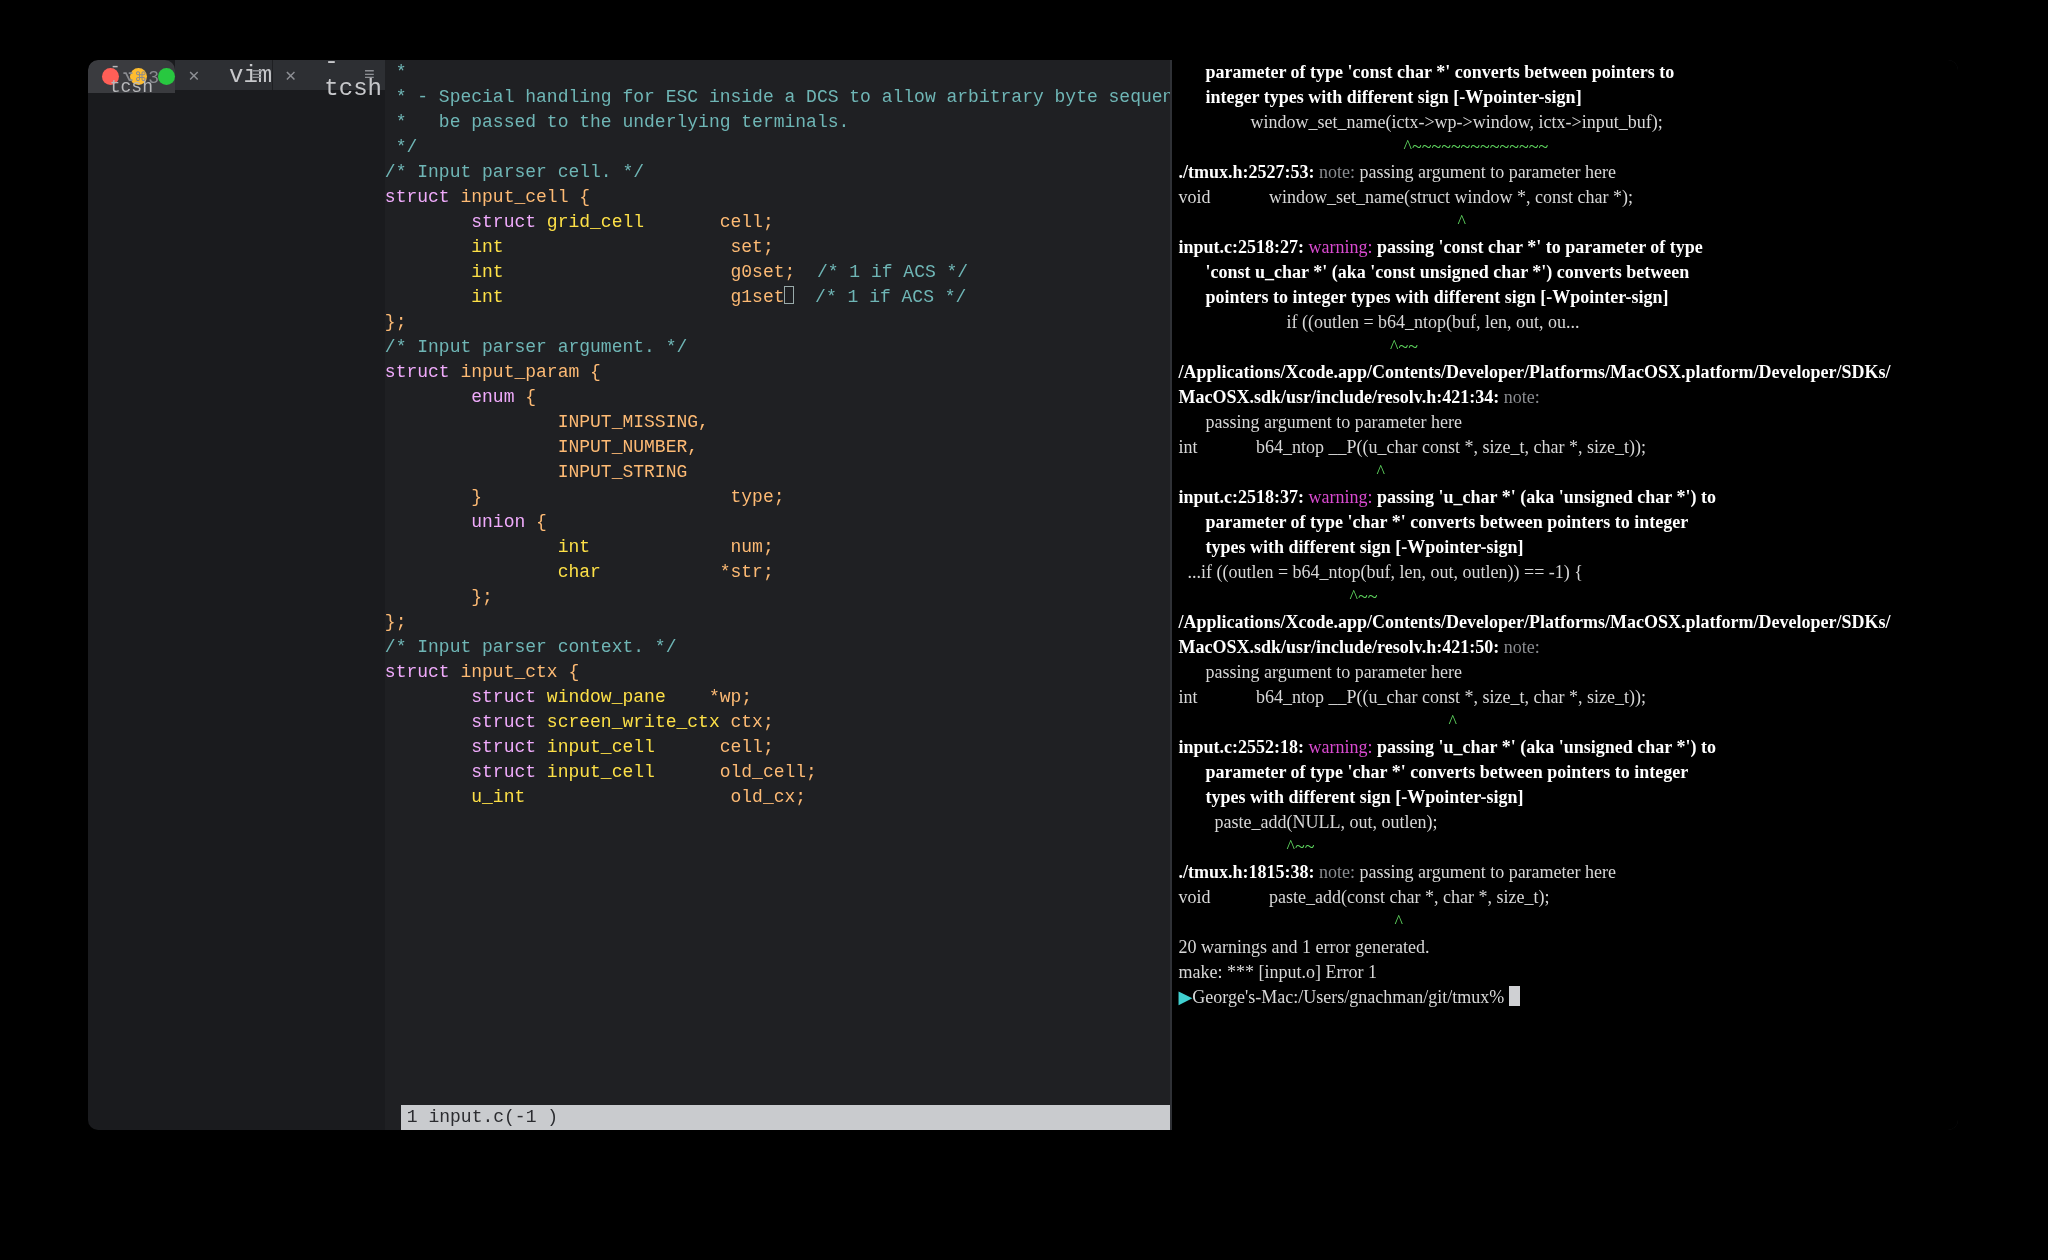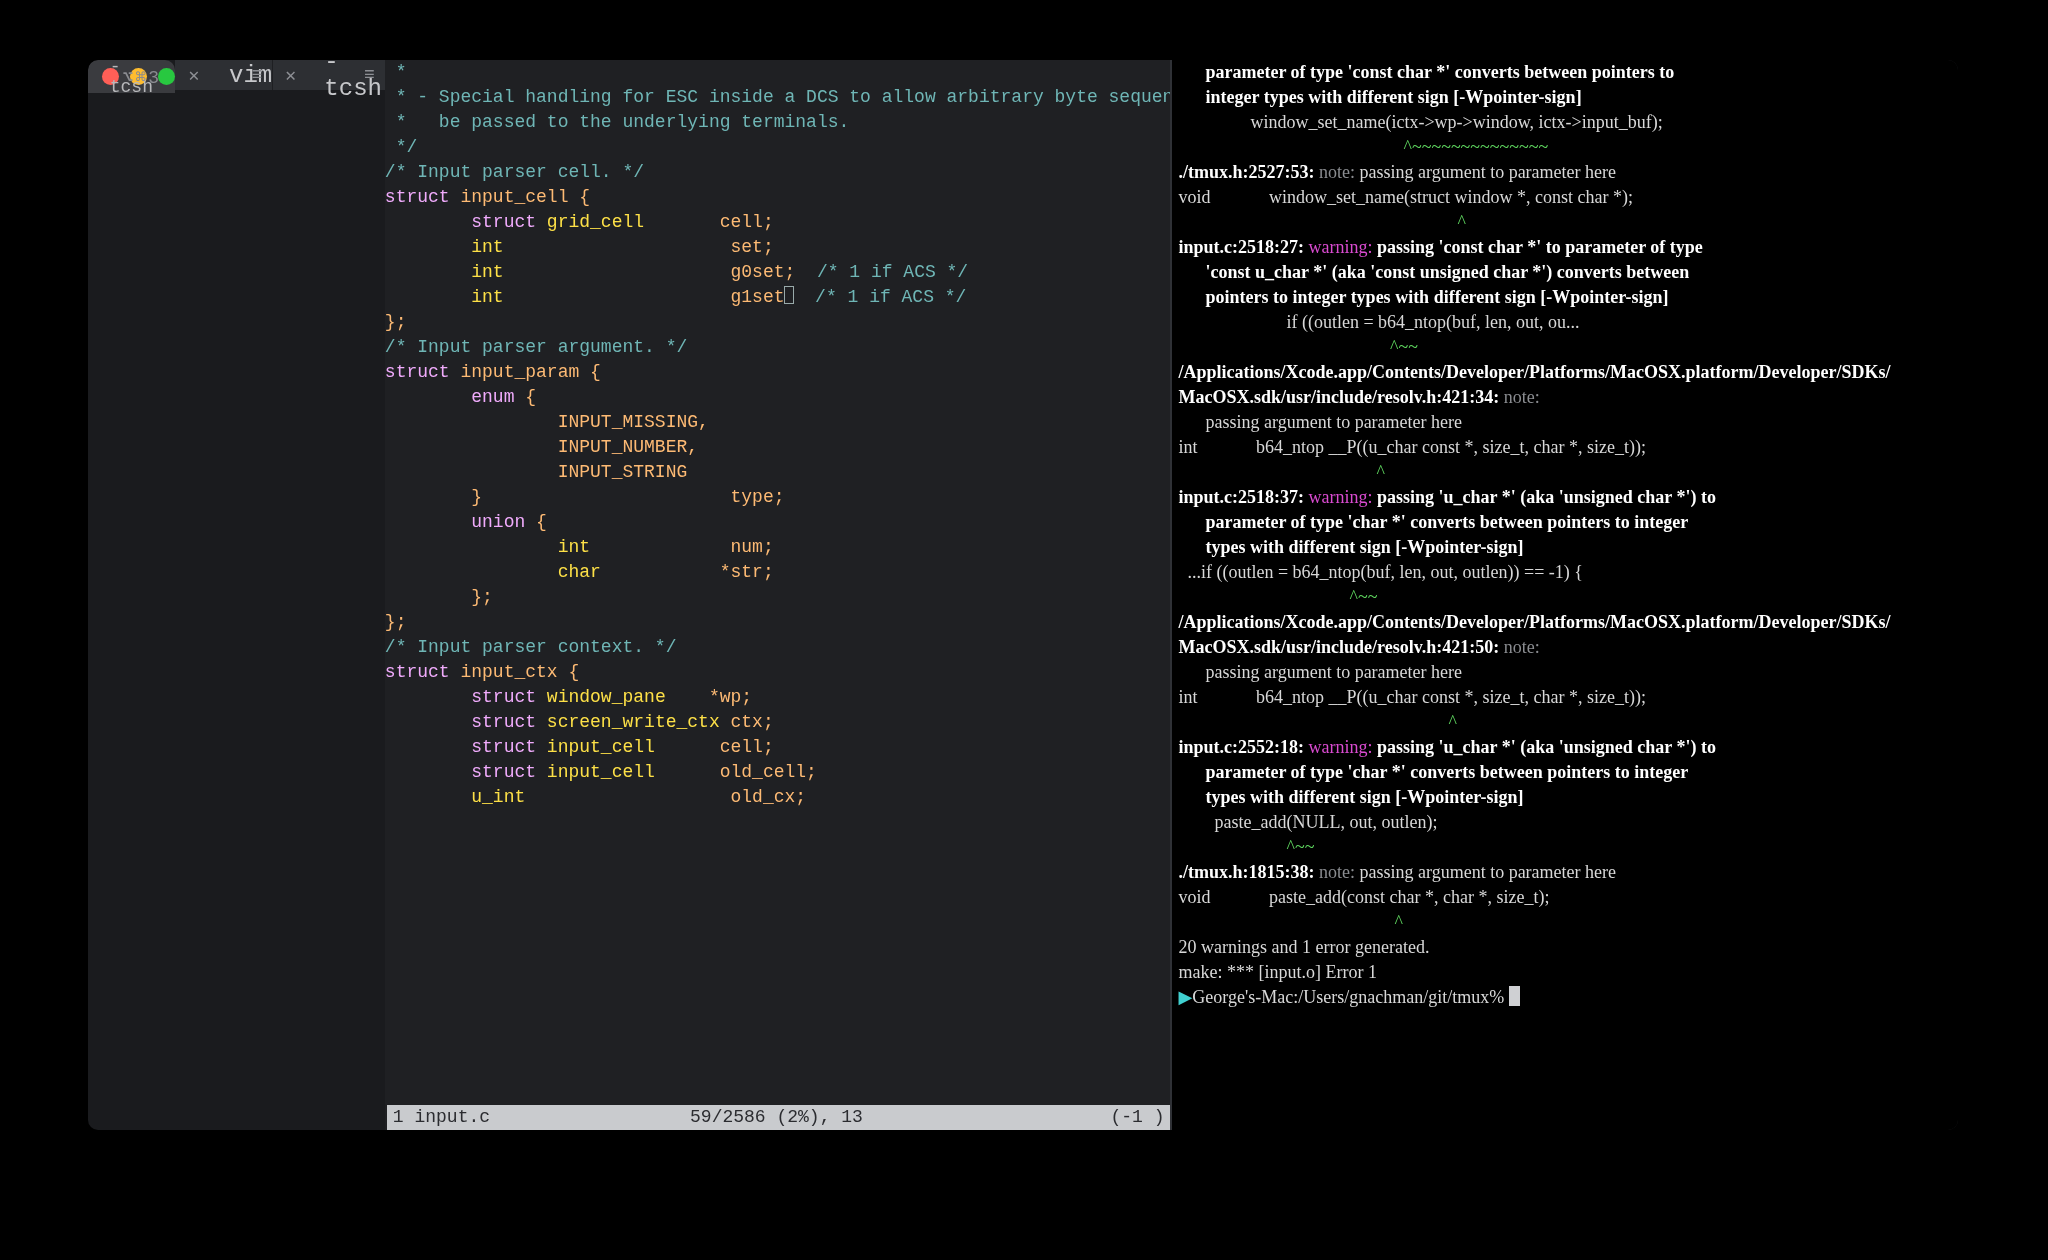--- a/index.html
+++ b/index.html
@@ -116,21 +116,21 @@
       display:inline-block;
       border:1px solid #9aa;
       width:10px;
       height:18px;
       vertical-align: -2px;
       margin-left:-1px;
     }
     .statusbar {
       position: absolute;
       bottom: 0;
-      left: 2px;
+      left: 16px;
       right: 0;
       height: 25px;
       background: #c9cbce;
       color: #2b2c30;
       font-size: 18px;
       line-height: 25px;
       display: flex;
       padding: 0 6px;
     }
     .statusbar .sb-left { }
@@ -175,21 +175,20 @@
       <span class="tab-label">-tcsh</span>
       <span class="tab-hamburger">≡</span>
     </div>
   </div>
 
   <div class="panes">
     <div class="pane left">
       <div class="code" id="editor-code"><div><span class="c-comment"> *</span></div><div><span class="c-comment"> * - Special handling for ESC inside a DCS to allow arbitrary byte sequences to</span></div><div><span class="c-comment"> *   be passed to the underlying terminals.</span></div><div><span class="c-comment"> */</span></div><div><span></span></div><div><span class="c-comment">/* Input parser cell. */</span></div><div><span class="c-keyword">struct </span><span class="c-ident">input_cell {</span></div><div><span class="c-keyword">        struct </span><span class="c-type">grid_cell</span><span class="c-ident">       cell;</span></div><div><span class="c-type">        int</span><span class="c-ident">                     set;</span></div><div><span class="c-type">        int</span><span class="c-ident">                     g0set;  </span><span class="c-comment">/* 1 if ACS */</span></div><div><span class="c-type">        int</span><span class="c-ident">                     g1set</span><span class="cursor-box"></span><span></span><span class="c-comment">  /* 1 if ACS */</span></div><div><span class="c-ident">};</span></div><div><span></span></div><div><span class="c-comment">/* Input parser argument. */</span></div><div><span class="c-keyword">struct </span><span class="c-ident">input_param {</span></div><div><span class="c-keyword">        enum </span><span class="c-ident">{</span></div><div><span class="c-ident">                INPUT_MISSING,</span></div><div><span class="c-ident">                INPUT_NUMBER,</span></div><div><span class="c-ident">                INPUT_STRING</span></div><div><span class="c-ident">        }                       type;</span></div><div><span class="c-keyword">        union </span><span class="c-ident">{</span></div><div><span class="c-type">                int</span><span class="c-ident">             num;</span></div><div><span class="c-type">                char</span><span class="c-ident">           *str;</span></div><div><span class="c-ident">        };</span></div><div><span class="c-ident">};</span></div><div><span></span></div><div><span class="c-comment">/* Input parser context. */</span></div><div><span class="c-keyword">struct </span><span class="c-ident">input_ctx {</span></div><div><span class="c-keyword">        struct </span><span class="c-type">window_pane</span><span class="c-ident">    *wp;</span></div><div><span class="c-keyword">        struct </span><span class="c-type">screen_write_ctx</span><span class="c-ident"> ctx;</span></div><div><span></span></div><div><span class="c-keyword">        struct </span><span class="c-type">input_cell</span><span class="c-ident">      cell;</span></div><div><span></span></div><div><span class="c-keyword">        struct </span><span class="c-type">input_cell</span><span class="c-ident">      old_cell;</span></div><div><span class="c-type">        u_int</span><span class="c-ident">                   old_cx;</span></div></div>
       <div class="statusbar">
         <span class="sb-left">1 input.c</span>
-        <span class="sb-mid">59/2586 (2%), 13</span>
         <span class="sb-right">(-1 )</span>
       </div>
     </div>
     <div class="pane right">
       <div class="code" id="shell-code"><div><span class="w-white">      parameter of type 'const char *' converts between pointers to</span></div><div><span class="w-white">      integer types with different sign [-Wpointer-sign]</span></div><div><span class="w-dim">                window_set_name(ictx-&gt;wp-&gt;window, ictx-&gt;input_buf);</span></div><div><span class="w-green">                                                  ^~~~~~~~~~~~~~~</span></div><div><span class="w-white">./tmux.h:2527:53: </span><span class="tag-note">note:</span><span class="w-dim"> passing argument to parameter here</span></div><div><span class="w-dim">void</span><span class="w-dim">             window_set_name(struct window *, const char *);</span></div><div><span class="w-green">                                                              ^</span></div><div><span class="w-white">input.c:2518:27: </span><span class="tag-warning">warning:</span><span class="w-white"> passing 'const char *' to parameter of type</span></div><div><span class="w-white">      'const u_char *' (aka 'const unsigned char *') converts between</span></div><div><span class="w-white">      pointers to integer types with different sign [-Wpointer-sign]</span></div><div><span class="w-dim">                        if ((outlen = b64_ntop(buf, len, out, ou...</span></div><div><span class="w-green">                                               ^~~</span></div><div><span class="w-white">/Applications/Xcode.app/Contents/Developer/Platforms/MacOSX.platform/Developer/SDKs/</span></div><div><span class="w-white">MacOSX.sdk/usr/include/resolv.h:421:34: </span><span class="tag-note">note:</span><span class="w-dim"> </span></div><div><span class="w-dim">      passing argument to parameter here</span></div><div><span class="w-dim">int</span><span class="w-dim">             b64_ntop __P((u_char const *, size_t, char *, size_t));</span></div><div><span class="w-green">                                            ^</span></div><div><span class="w-white">input.c:2518:37: </span><span class="tag-warning">warning:</span><span class="w-white"> passing 'u_char *' (aka 'unsigned char *') to</span></div><div><span class="w-white">      parameter of type 'char *' converts between pointers to integer</span></div><div><span class="w-white">      types with different sign [-Wpointer-sign]</span></div><div><span class="w-dim">  ...if ((outlen = b64_ntop(buf, len, out, outlen)) == -1) {</span></div><div><span class="w-green">                                      ^~~</span></div><div><span class="w-white">/Applications/Xcode.app/Contents/Developer/Platforms/MacOSX.platform/Developer/SDKs/</span></div><div><span class="w-white">MacOSX.sdk/usr/include/resolv.h:421:50: </span><span class="tag-note">note:</span><span class="w-dim"> </span></div><div><span class="w-dim">      passing argument to parameter here</span></div><div><span class="w-dim">int</span><span class="w-dim">             b64_ntop __P((u_char const *, size_t, char *, size_t));</span></div><div><span class="w-green">                                                            ^</span></div><div><span class="w-white">input.c:2552:18: </span><span class="tag-warning">warning:</span><span class="w-white"> passing 'u_char *' (aka 'unsigned char *') to</span></div><div><span class="w-white">      parameter of type 'char *' converts between pointers to integer</span></div><div><span class="w-white">      types with different sign [-Wpointer-sign]</span></div><div><span class="w-dim">        paste_add(NULL, out, outlen);</span></div><div><span class="w-green">                        ^~~</span></div><div><span class="w-white">./tmux.h:1815:38: </span><span class="tag-note">note:</span><span class="w-dim"> passing argument to parameter here</span></div><div><span class="w-dim">void</span><span class="w-dim">             paste_add(const char *, char *, size_t);</span></div><div><span class="w-green">                                                ^</span></div><div><span class="w-dim">20 warnings and 1 error generated.</span></div><div><span class="w-dim">make: *** [input.o] Error 1</span></div><div><span class="w-cyan">▶</span><span class="w-dim">George's-Mac:/Users/gnachman/git/tmux% </span><span class="blockcursor"></span></div></div>
     </div>
   </div>
 </div>
 
 </body></html>

